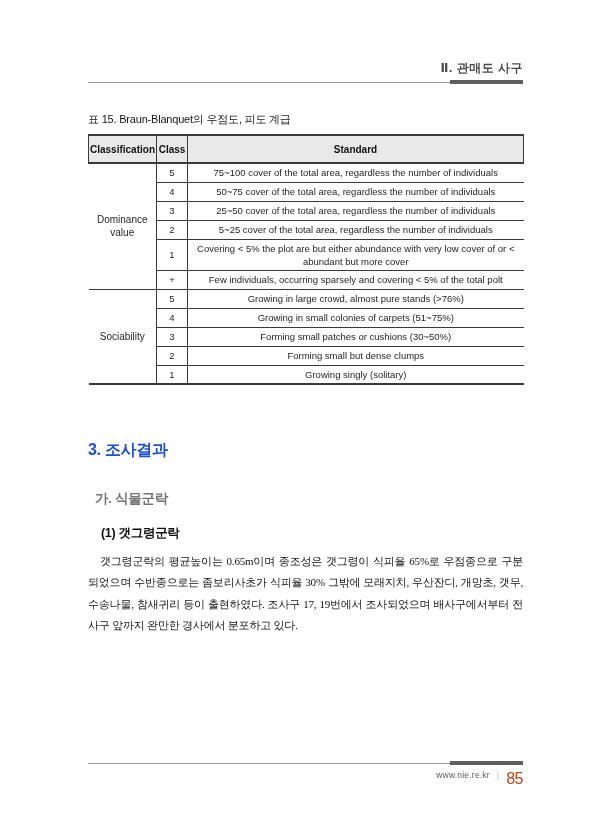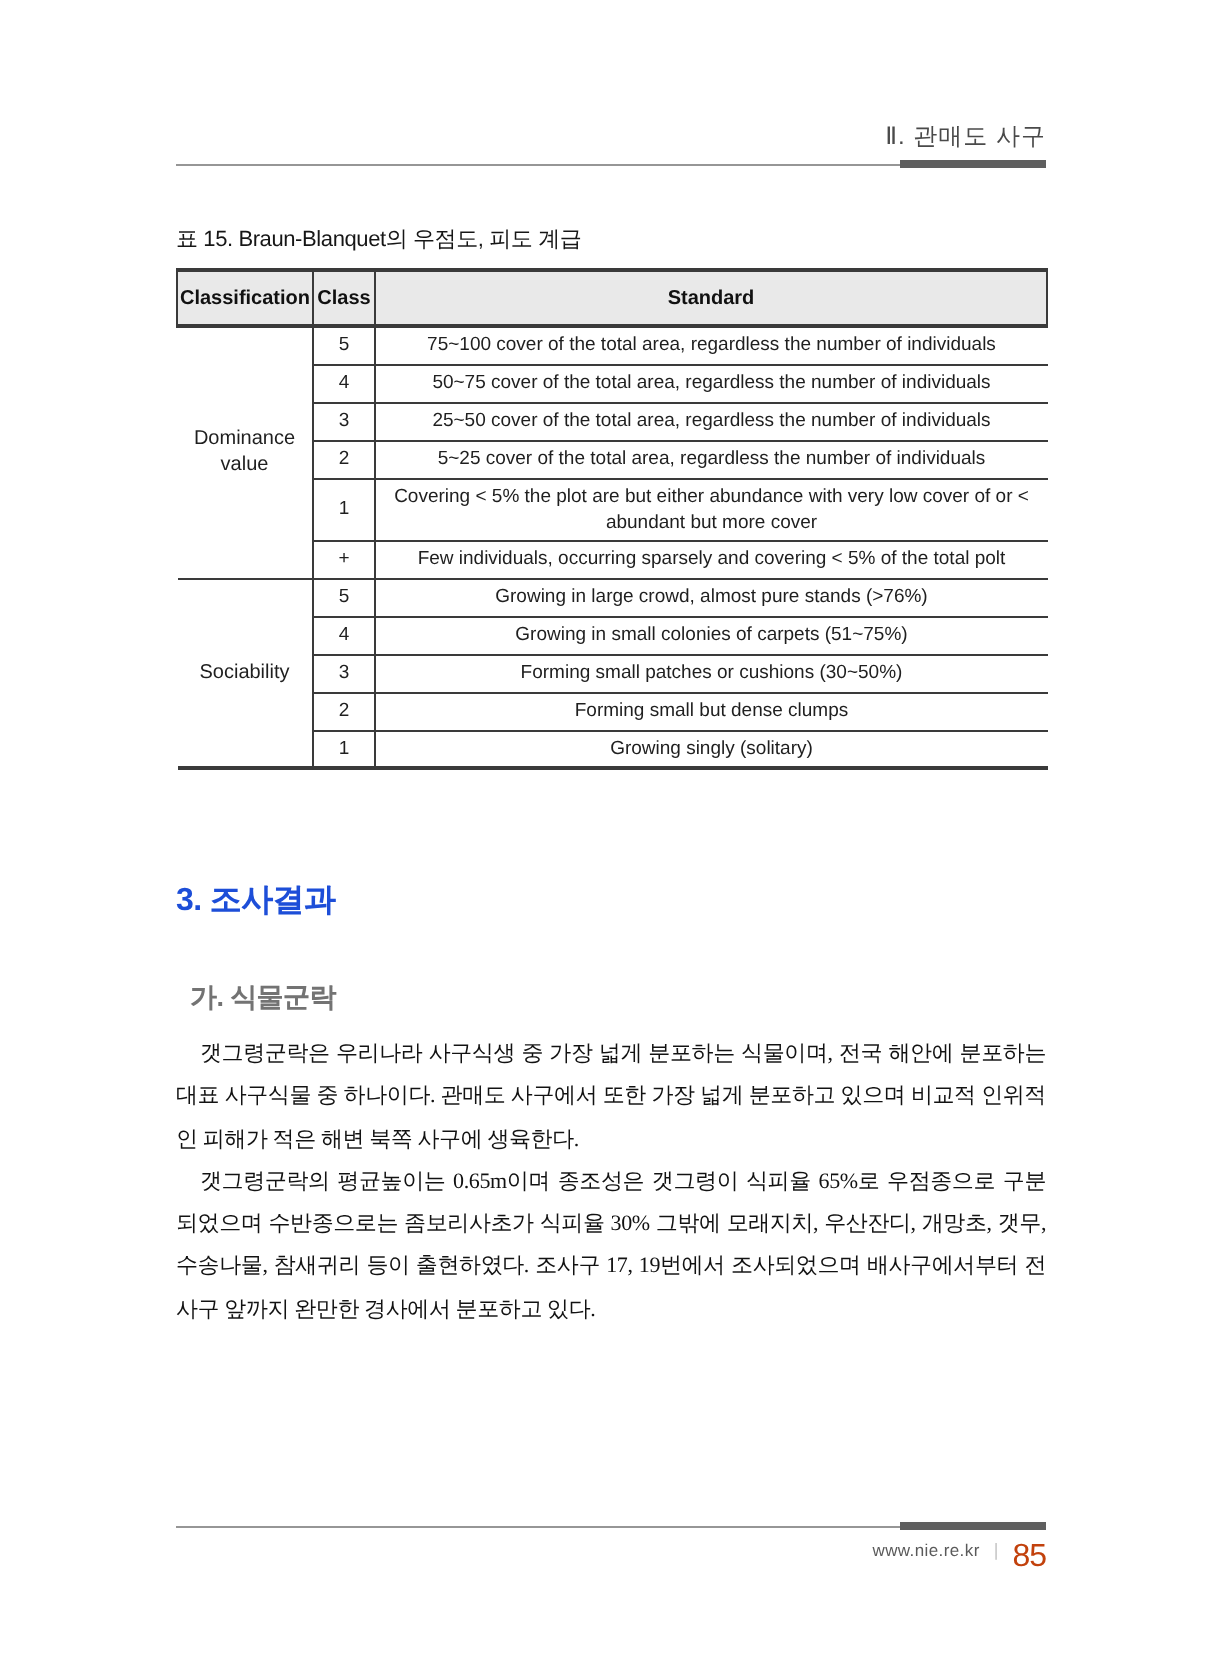--- a/index.html
+++ b/index.html
@@ -5,21 +5,21 @@
   :root{
     --rule-thin:#969696; --rule-thick:#5f5f5f; --table-border:#3a3a3a;
     --table-header-bg:#e9e9e9; --header-label:#4a4a4a; --body-text:#1b1b1b;
   }
   *{margin:0;padding:0;box-sizing:border-box;}
   html,body{background:#fff;}
   .page{position:relative;width:609px;height:840px;background:#ffffff;overflow:hidden;
         font-family:"Liberation Sans","DejaVu Sans",sans-serif;color:var(--body-text);}
   
   .hdr-label{position:absolute;top:60px;left:88px;width:435px;text-align:right;
-             font-size:12px;letter-spacing:0.5px;color:var(--header-label);font-weight:400;}
+             font-size:12px;letter-spacing:0.5px;color:var(--header-label);font-weight:700;}
   .rule-thin{position:absolute;height:1px;background:var(--rule-thin);}
   .rule-thick{position:absolute;height:4px;background:var(--rule-thick);}
   .hdr-thin{top:82px;left:88px;width:363px;}
   .hdr-thick{top:80px;left:450px;width:73px;}
   
   .col{position:absolute;left:88px;top:112px;width:435px;}
   .tbl-caption{font-size:11px;font-weight:400;color:#161616;letter-spacing:-0.2px;margin-bottom:7px;}
   table.tbl{width:435px;border-collapse:collapse;table-layout:fixed;
             border-top:2px solid var(--table-border);border-bottom:2px solid var(--table-border);}
   .tbl col.c1{width:68px;} .tbl col.c2{width:31px;} .tbl col.c3{width:336px;}
@@ -118,23 +118,23 @@
           </tr>
           <tr>
             <td class="class-cell">1</td>
             <td class="std-cell">Growing singly (solitary)</td>
           </tr>
         </tbody>
     </table>
 
     <div class="h1">3. 조사결과</div>
     <div class="h2">가. 식물군락</div>
+    <div class="h3">(1) 갯그령군락</div>
 
     <div class="body-text">
-      <p>갯그령군락은 우리나라 사구식생 중 가장 넓게 분포하는 식물이며, 전국 해안에 분포하는 대표 사구식물 중 하나이다. 관매도 사구에서 또한  가장 넓게 분포하고 있으며 비교적 인위적인 피해가 적은 해변 북쪽 사구에 생육한다.</p>
       <p>갯그령군락의 평균높이는 0.65m이며 종조성은 갯그령이 식피율 65%로 우점종으로 구분되었으며 수반종으로는 좀보리사초가 식피율 30% 그밖에 모래지치, 우산잔디, 개망초, 갯무, 수송나물, 참새귀리 등이 출현하였다. 조사구 17, 19번에서 조사되었으며 배사구에서부터 전사구 앞까지 완만한 경사에서 분포하고 있다.</p>
     </div>
   </div>
 
   <div class="rule-thin ftr-thin"></div>
   <div class="rule-thick ftr-thick"></div>
   <div class="ftr-text">
     <span class="ftr-site">www.nie.re.kr</span>
     <span class="ftr-sep">|</span>
     <span class="ftr-page">85</span>

